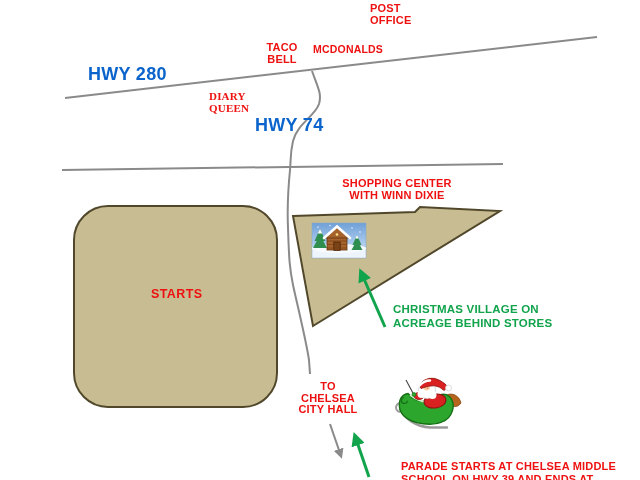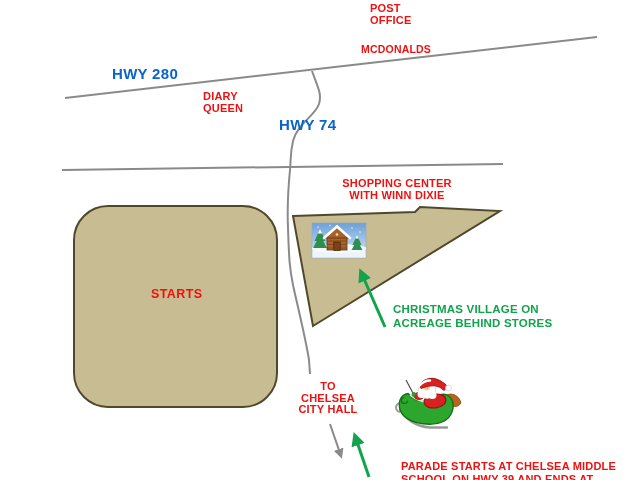--- a/index.html
+++ b/index.html
@@ -6,28 +6,28 @@
   #canvas{
     position:relative;width:640px;height:480px;background:#fff;overflow:hidden;
     font-family:"Liberation Sans",sans-serif;
   }
   #map-svg{position:absolute;left:0;top:0;}
   .label{
     position:absolute;font-weight:bold;white-space:pre-line;
     font-size:11px;line-height:12px;letter-spacing:0.2px;
     color:var(--red);
   }
-  .label.blue{color:var(--blue);font-size:15px;letter-spacing:0.3px;margin-left:24px;}
+  .label.blue{color:var(--blue);font-size:18px;letter-spacing:0.3px;}
   .label.green{color:var(--green);line-height:13.5px;font-size:11.5px;}
   .label.center{text-align:center;}
   #lbl-post-office{left:370px;top:2px;}
   #lbl-taco-bell{left:256px;top:41px;width:52px;}
-  #lbl-mcdonalds{left:313px;top:43px;font-size:10.5px;margin-left:48px;}
+  #lbl-mcdonalds{left:313px;top:43px;font-size:10.5px;}
   #lbl-hwy280{left:88px;top:68px;}
-  #lbl-diary-queen{left:203px;top:90px;}
+  #lbl-diary-queen{left:209px;top:90px;font-family:Liberation Serif, serif;}
   #lbl-hwy47{left:255px;top:119px;}
   #lbl-shopping-center{left:338px;top:177px;width:118px;}
   #lbl-acreage{left:151px;top:288px;font-size:12.5px;letter-spacing:0.4px;}
   #lbl-christmas-village{left:393px;top:303px;}
   #lbl-to-chelsea{left:288px;top:381px;width:80px;line-height:11.5px;}
   #lbl-parade{left:401px;top:428px;line-height:12.5px;margin-top:32px;}
 
   
   .road{fill:none;stroke:var(--road);stroke-width:2px;}
   .road-thin{fill:none;stroke:var(--road);stroke-width:2px;}
@@ -123,20 +123,22 @@
       <circle cx="427.5" cy="388" r="1" fill="#E8956D"></circle>
 
       <path d="M419,385 Q428,374 440,380.5 Q445.5,383.5 448,387 L444,390.5 Q436,382 421,388.5 Z" fill="#D92121" stroke="#8E0F0F" stroke-width="0.8"></path>
       <path d="M419,386 Q424,380.5 430,380.5" fill="none" stroke="#FFFFFF" stroke-width="2.4" stroke-linecap="round"></path>
       <circle cx="448.5" cy="388" r="3" fill="#FFFFFF" stroke="#CFCFCF" stroke-width="0.7"></circle>
     </g>
   </svg>
 
   <div class="label" id="lbl-post-office">POST
 OFFICE</div>
+  <div class="label center" id="lbl-taco-bell">TACO
+BELL</div>
   <div class="label" id="lbl-mcdonalds">MCDONALDS</div>
   <div class="label blue" id="lbl-hwy280">HWY 280</div>
   <div class="label" id="lbl-diary-queen">DIARY
 QUEEN</div>
   <div class="label blue" id="lbl-hwy47">HWY 74</div>
   <div class="label center" id="lbl-shopping-center">SHOPPING CENTER
 WITH WINN DIXIE</div>
   <div class="label" id="lbl-acreage">STARTS</div>
   <div class="label green" id="lbl-christmas-village">CHRISTMAS VILLAGE ON
 ACREAGE BEHIND STORES</div>

